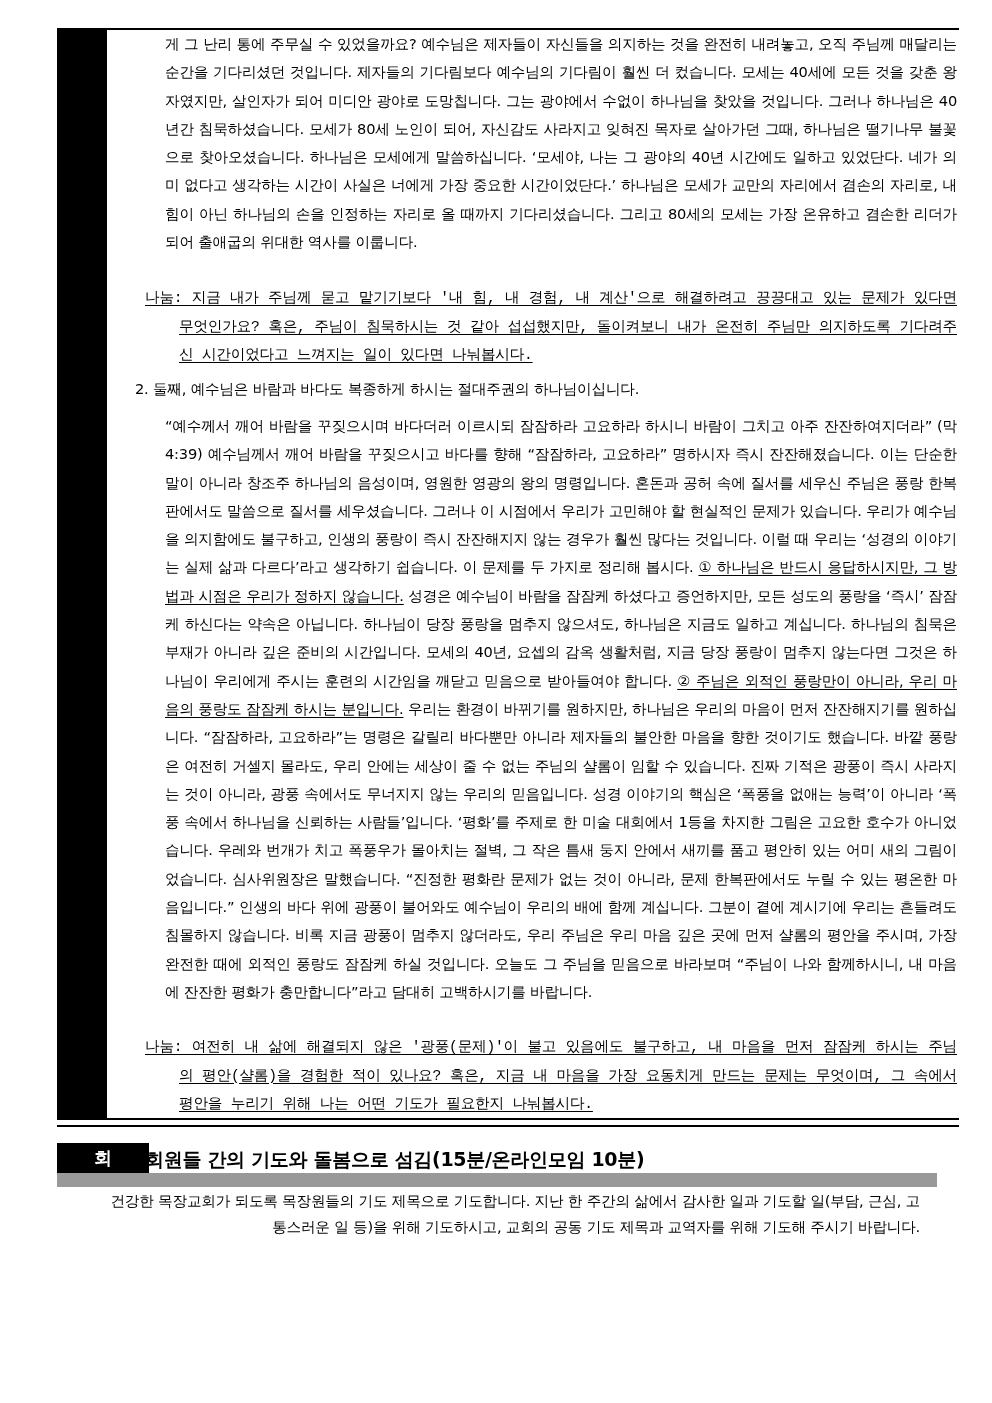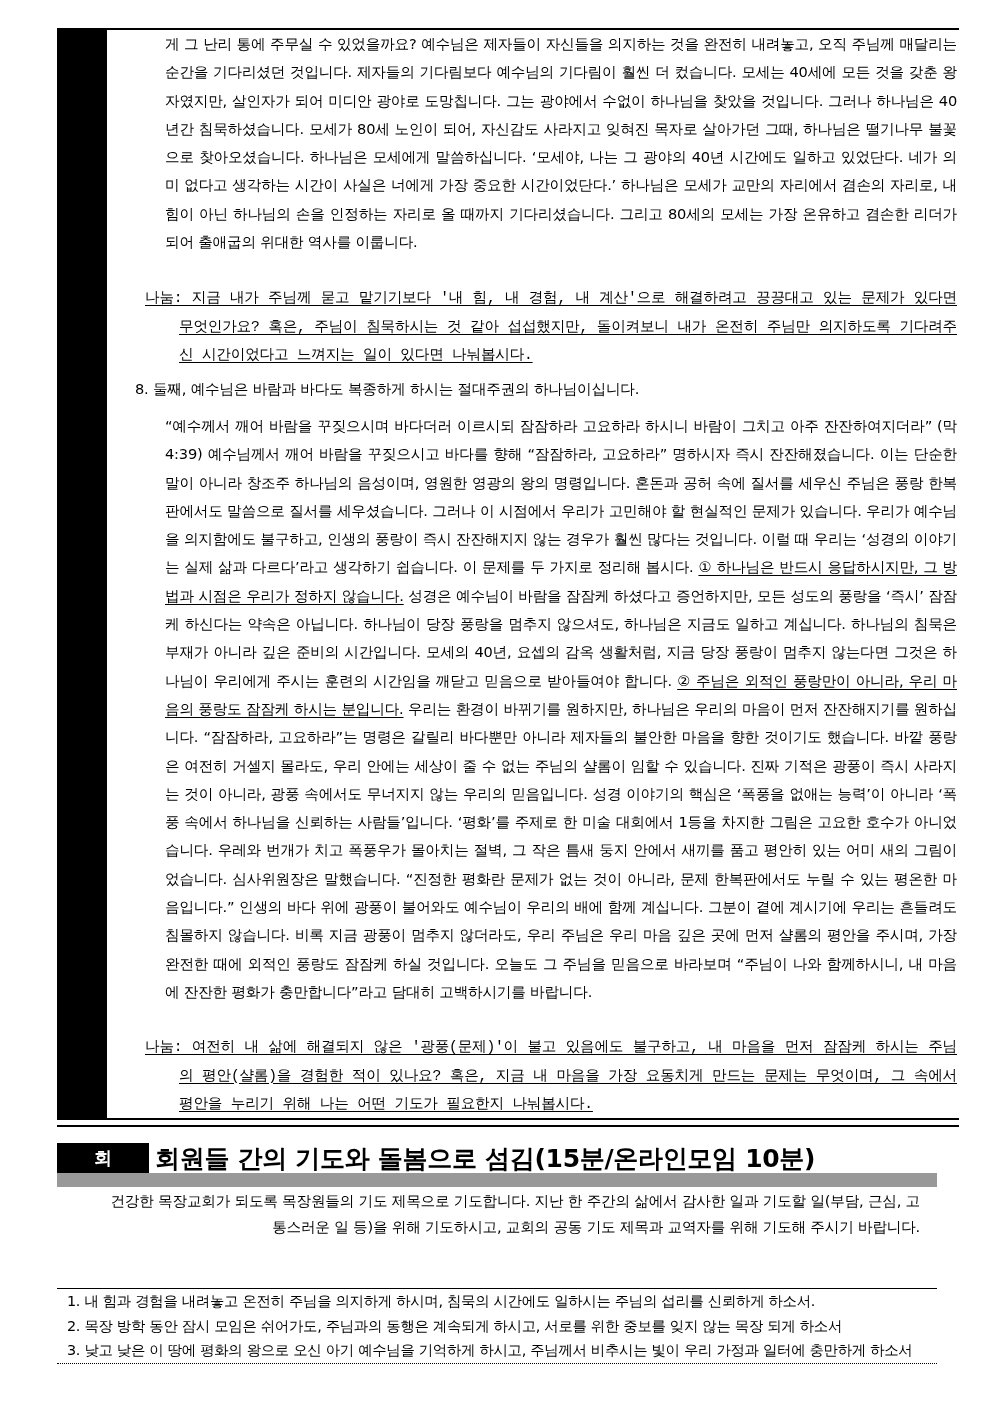--- a/index.html
+++ b/index.html
@@ -44,22 +44,22 @@
     border-top: 2px solid #000;
   }
 
   
   .sec-header { position: absolute; left: 57px; width: 880px; }
   .sec-header .black-box {
     position: absolute; left: 0; top: 0; width: 92px; height: 30px; background: #000;
     color: #fff; font-weight: bold; font-size: 18px; text-align: center; line-height: 30px;
   }
   .sec-header .title {
-    position: absolute; left: 98px; top: 0; height: 30px; line-height: 32px;
-    font-size: 25px; font-weight: bold; letter-spacing: -0.3px;
+    position: absolute; left: 88px; top: 0; height: 30px; line-height: 32px;
+    font-size: 19px; font-weight: bold; letter-spacing: -0.3px;
     font-family: "DejaVu Sans", sans-serif;
   }
   .sec-header .gray-bar {
     position: absolute; left: 0; top: 30px; width: 880px; height: 14px; background: #999999;
   }
   .sec-body {
     position: absolute; font-size: 14.6px; line-height: 26px; letter-spacing: -0.2px;
   }
   .prayer-list { position: absolute; left: 57px; top: 1288px; width: 880px; border-top: 1.5px solid #000; }
   .prayer-item {
@@ -74,37 +74,32 @@
 <div class="page">
 
   <div class="sermon-box">
     <div class="left-bar"></div>
     <div class="sermon-content">
 
       <div class="para" style="top:0px;">게 그 난리 통에 주무실 수 있었을까요? 예수님은 제자들이 자신들을 의지하는 것을 완전히 내려놓고, 오직 주님께 매달리는 순간을 기다리셨던 것입니다. 제자들의 기다림보다 예수님의 기다림이 훨씬 더 컸습니다. 모세는 40세에 모든 것을 갖춘 왕자였지만, 살인자가 되어 미디안 광야로 도망칩니다. 그는 광야에서 수없이 하나님을 찾았을 것입니다. 그러나 하나님은 40년간 침묵하셨습니다. 모세가 80세 노인이 되어, 자신감도 사라지고 잊혀진 목자로 살아가던 그때, 하나님은 떨기나무 불꽃으로 찾아오셨습니다. 하나님은 모세에게 말씀하십니다. ‘모세야, 나는 그 광야의 40년 시간에도 일하고 있었단다. 네가 의미 없다고 생각하는 시간이 사실은 너에게 가장 중요한 시간이었단다.’ 하나님은 모세가 교만의 자리에서 겸손의 자리로, 내 힘이 아닌 하나님의 손을 인정하는 자리로 올 때까지 기다리셨습니다. 그리고 80세의 모세는 가장 온유하고 겸손한 리더가 되어 출애굽의 위대한 역사를 이룹니다.</div>
 
       <div class="share" style="top:254px;">나눔: 지금 내가 주님께 묻고 맡기기보다 '내 힘, 내 경험, 내 계산'으로 해결하려고 끙끙대고 있는 문제가 있다면 무엇인가요? 혹은, 주님이 침묵하시는 것 같아 섭섭했지만, 돌이켜보니 내가 온전히 주님만 의지하도록 기다려주신 시간이었다고 느껴지는 일이 있다면 나눠봅시다.</div>
 
-      <div class="point-heading">8. 둘째, 예수님은 바람과 바다도 복종하게 하시는 절대주권의 하나님이십니다.</div>
+      <div class="point-heading">2. 둘째, 예수님은 바람과 바다도 복종하게 하시는 절대주권의 하나님이십니다.</div>
 
       <div class="para" style="top:382px;"><span>“예수께서 깨어 바람을 꾸짖으시며 바다더러 이르시되 잠잠하라 고요하라 하시니 바람이 그치고 아주 잔잔하여지더라” (막 4:39) 예수님께서 깨어 바람을 꾸짖으시고 바다를 향해 “잠잠하라, 고요하라” 명하시자 즉시 잔잔해졌습니다. 이는 단순한 말이 아니라 창조주 하나님의 음성이며, 영원한 영광의 왕의 명령입니다. 혼돈과 공허 속에 질서를 세우신 주님은 풍랑 한복판에서도 말씀으로 질서를 세우셨습니다. 그러나 이 시점에서 우리가 고민해야 할 현실적인 문제가 있습니다. 우리가 예수님을 의지함에도 불구하고, 인생의 풍랑이 즉시 잔잔해지지 않는 경우가 훨씬 많다는 것입니다. 이럴 때 우리는 ‘성경의 이야기는 실제 삶과 다르다’라고 생각하기 쉽습니다. 이 문제를 두 가지로 정리해 봅시다. </span><span class="u">① 하나님은 반드시 응답하시지만, 그 방법과 시점은 우리가 정하지 않습니다.</span><span> 성경은 예수님이 바람을 잠잠케 하셨다고 증언하지만, 모든 성도의 풍랑을 ‘즉시’ 잠잠케 하신다는 약속은 아닙니다. 하나님이 당장 풍랑을 멈추지 않으셔도, 하나님은 지금도 일하고 계십니다. 하나님의 침묵은 부재가 아니라 깊은 준비의 시간입니다. 모세의 40년, 요셉의 감옥 생활처럼, 지금 당장 풍랑이 멈추지 않는다면 그것은 하나님이 우리에게 주시는 훈련의 시간임을 깨닫고 믿음으로 받아들여야 합니다. </span><span class="u">② 주님은 외적인 풍랑만이 아니라, 우리 마음의 풍랑도 잠잠케 하시는 분입니다.</span><span> 우리는 환경이 바뀌기를 원하지만, 하나님은 우리의 마음이 먼저 잔잔해지기를 원하십니다. “잠잠하라, 고요하라”는 명령은 갈릴리 바다뿐만 아니라 제자들의 불안한 마음을 향한 것이기도 했습니다. 바깥 풍랑은 여전히 거셀지 몰라도, 우리 안에는 세상이 줄 수 없는 주님의 샬롬이 임할 수 있습니다. 진짜 기적은 광풍이 즉시 사라지는 것이 아니라, 광풍 속에서도 무너지지 않는 우리의 믿음입니다. 성경 이야기의 핵심은 ‘폭풍을 없애는 능력’이 아니라 ‘폭풍 속에서 하나님을 신뢰하는 사람들’입니다. ‘평화’를 주제로 한 미술 대회에서 1등을 차지한 그림은 고요한 호수가 아니었습니다. 우레와 번개가 치고 폭풍우가 몰아치는 절벽, 그 작은 틈새 둥지 안에서 새끼를 품고 평안히 있는 어미 새의 그림이었습니다. 심사위원장은 말했습니다. “진정한 평화란 문제가 없는 것이 아니라, 문제 한복판에서도 누릴 수 있는 평온한 마음입니다.” 인생의 바다 위에 광풍이 불어와도 예수님이 우리의 배에 함께 계십니다. 그분이 곁에 계시기에 우리는 흔들려도 침몰하지 않습니다. 비록 지금 광풍이 멈추지 않더라도, 우리 주님은 우리 마음 깊은 곳에 먼저 샬롬의 평안을 주시며, 가장 완전한 때에 외적인 풍랑도 잠잠케 하실 것입니다. 오늘도 그 주님을 믿음으로 바라보며 “주님이 나와 함께하시니, 내 마음에 잔잔한 평화가 충만합니다”라고 담대히 고백하시기를 바랍니다.</span></div>
 
       <div class="share" style="top:1003px;">나눔: 여전히 내 삶에 해결되지 않은 '광풍(문제)'이 불고 있음에도 불구하고, 내 마음을 먼저 잠잠케 하시는 주님의 평안(샬롬)을 경험한 적이 있나요? 혹은, 지금 내 마음을 가장 요동치게 만드는 문제는 무엇이며, 그 속에서 평안을 누리기 위해 나는 어떤 기도가 필요한지 나눠봅시다.</div>
     </div>
   </div>
 
   <div class="double-line"></div>
 
   <div class="sec-header" style="top:1143px; height:44px;">
     <div class="black-box">회</div>
     <div class="title">회원들 간의 기도와 돌봄으로 섬김(15분/온라인모임 10분)</div>
     <div class="gray-bar"></div>
   </div>
   <div class="sec-body" style="left:100px; top:1188px; width:820px;text-align:right;">건강한 목장교회가 되도록 목장원들의 기도 제목으로 기도합니다. 지난 한 주간의 삶에서 감사한 일과 기도할 일(부담, 근심, 고통스러운 일 등)을 위해 기도하시고, 교회의 공동 기도 제목과 교역자를 위해 기도해 주시기 바랍니다.</div>
 
 
-  <div class="prayer-list">
-    <div class="prayer-item">1. 내 힘과 경험을 내려놓고 온전히 주님을 의지하게 하시며, 침묵의 시간에도 일하시는 주님의 섭리를 신뢰하게 하소서.</div>
-    <div class="prayer-item">2. 목장 방학 동안 잠시 모임은 쉬어가도, 주님과의 동행은 계속되게 하시고, 서로를 위한 중보를 잊지 않는 목장 되게 하소서</div>
-    <div class="prayer-item last">3. 낮고 낮은 이 땅에 평화의 왕으로 오신 아기 예수님을 기억하게 하시고, 주님께서 비추시는 빛이 우리 가정과 일터에 충만하게 하소서</div>
-  </div>
 
 </div>
 
 </body></html>

